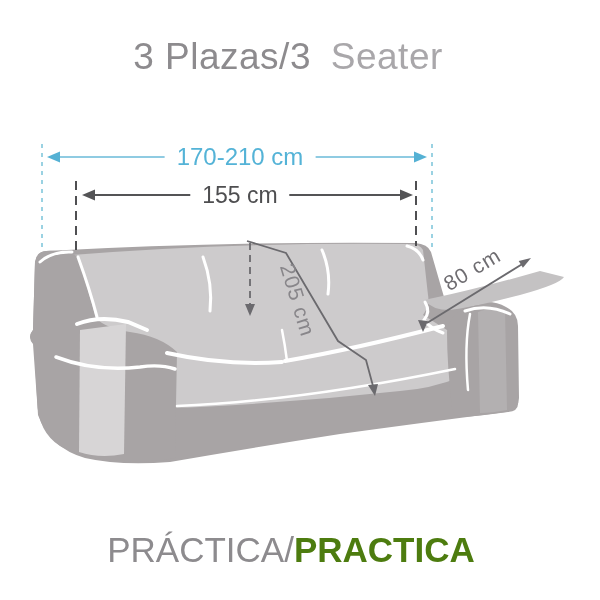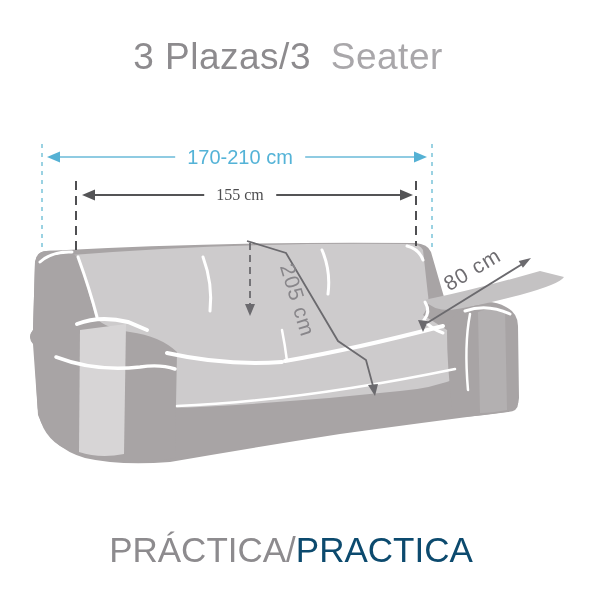--- a/index.html
+++ b/index.html
@@ -17,40 +17,40 @@
     position:absolute;top:36px;left:0;width:100%;
     text-align:center;font-size:37px;letter-spacing:0.5px;
   }
   .title .t-primary{color:#8d8b8e;font-weight:400;}
   .title .t-secondary{color:#a9a7aa;font-weight:400;margin-left:9px;}
   .footer{
     position:absolute;top:530px;left:0;width:100%;
     text-align:center;font-size:35px;letter-spacing:0px;
   }
   .footer .t-primary{color:#8d8b8e;font-weight:400;margin-left:6px;}
-  .footer .t-secondary{color:#0c4a6e;font-weight:400;}
+  .footer .t-secondary{color:#4d7c0f;font-weight:700;}
 
   
   .dim-label{
     position:absolute;
     white-space:nowrap;
     background:#ffffff;
     line-height:1;
   }
   .dim-total{
     left:240px;top:157px;
     transform:translate(-50%,-50%);
     padding:2px 12px;
-    font-size:20px;color:#54b3d7;
+    font-size:24px;color:#54b3d7;
   }
   .dim-cover{
     left:240px;top:195px;
     transform:translate(-50%,-50%);
     padding:2px 12px;
-    font-size:16px;color:#4e4e50;font-family:Liberation Serif, serif;
+    font-size:23px;color:#4e4e50;
   }
   .dim-length{
     left:297px;top:261px;
     background:transparent;
     transform:rotate(73deg);
     transform-origin:left top;
     font-size:21px;color:#88868a;letter-spacing:1px;
   }
   .dim-flap{
     left:472px;top:269px;

